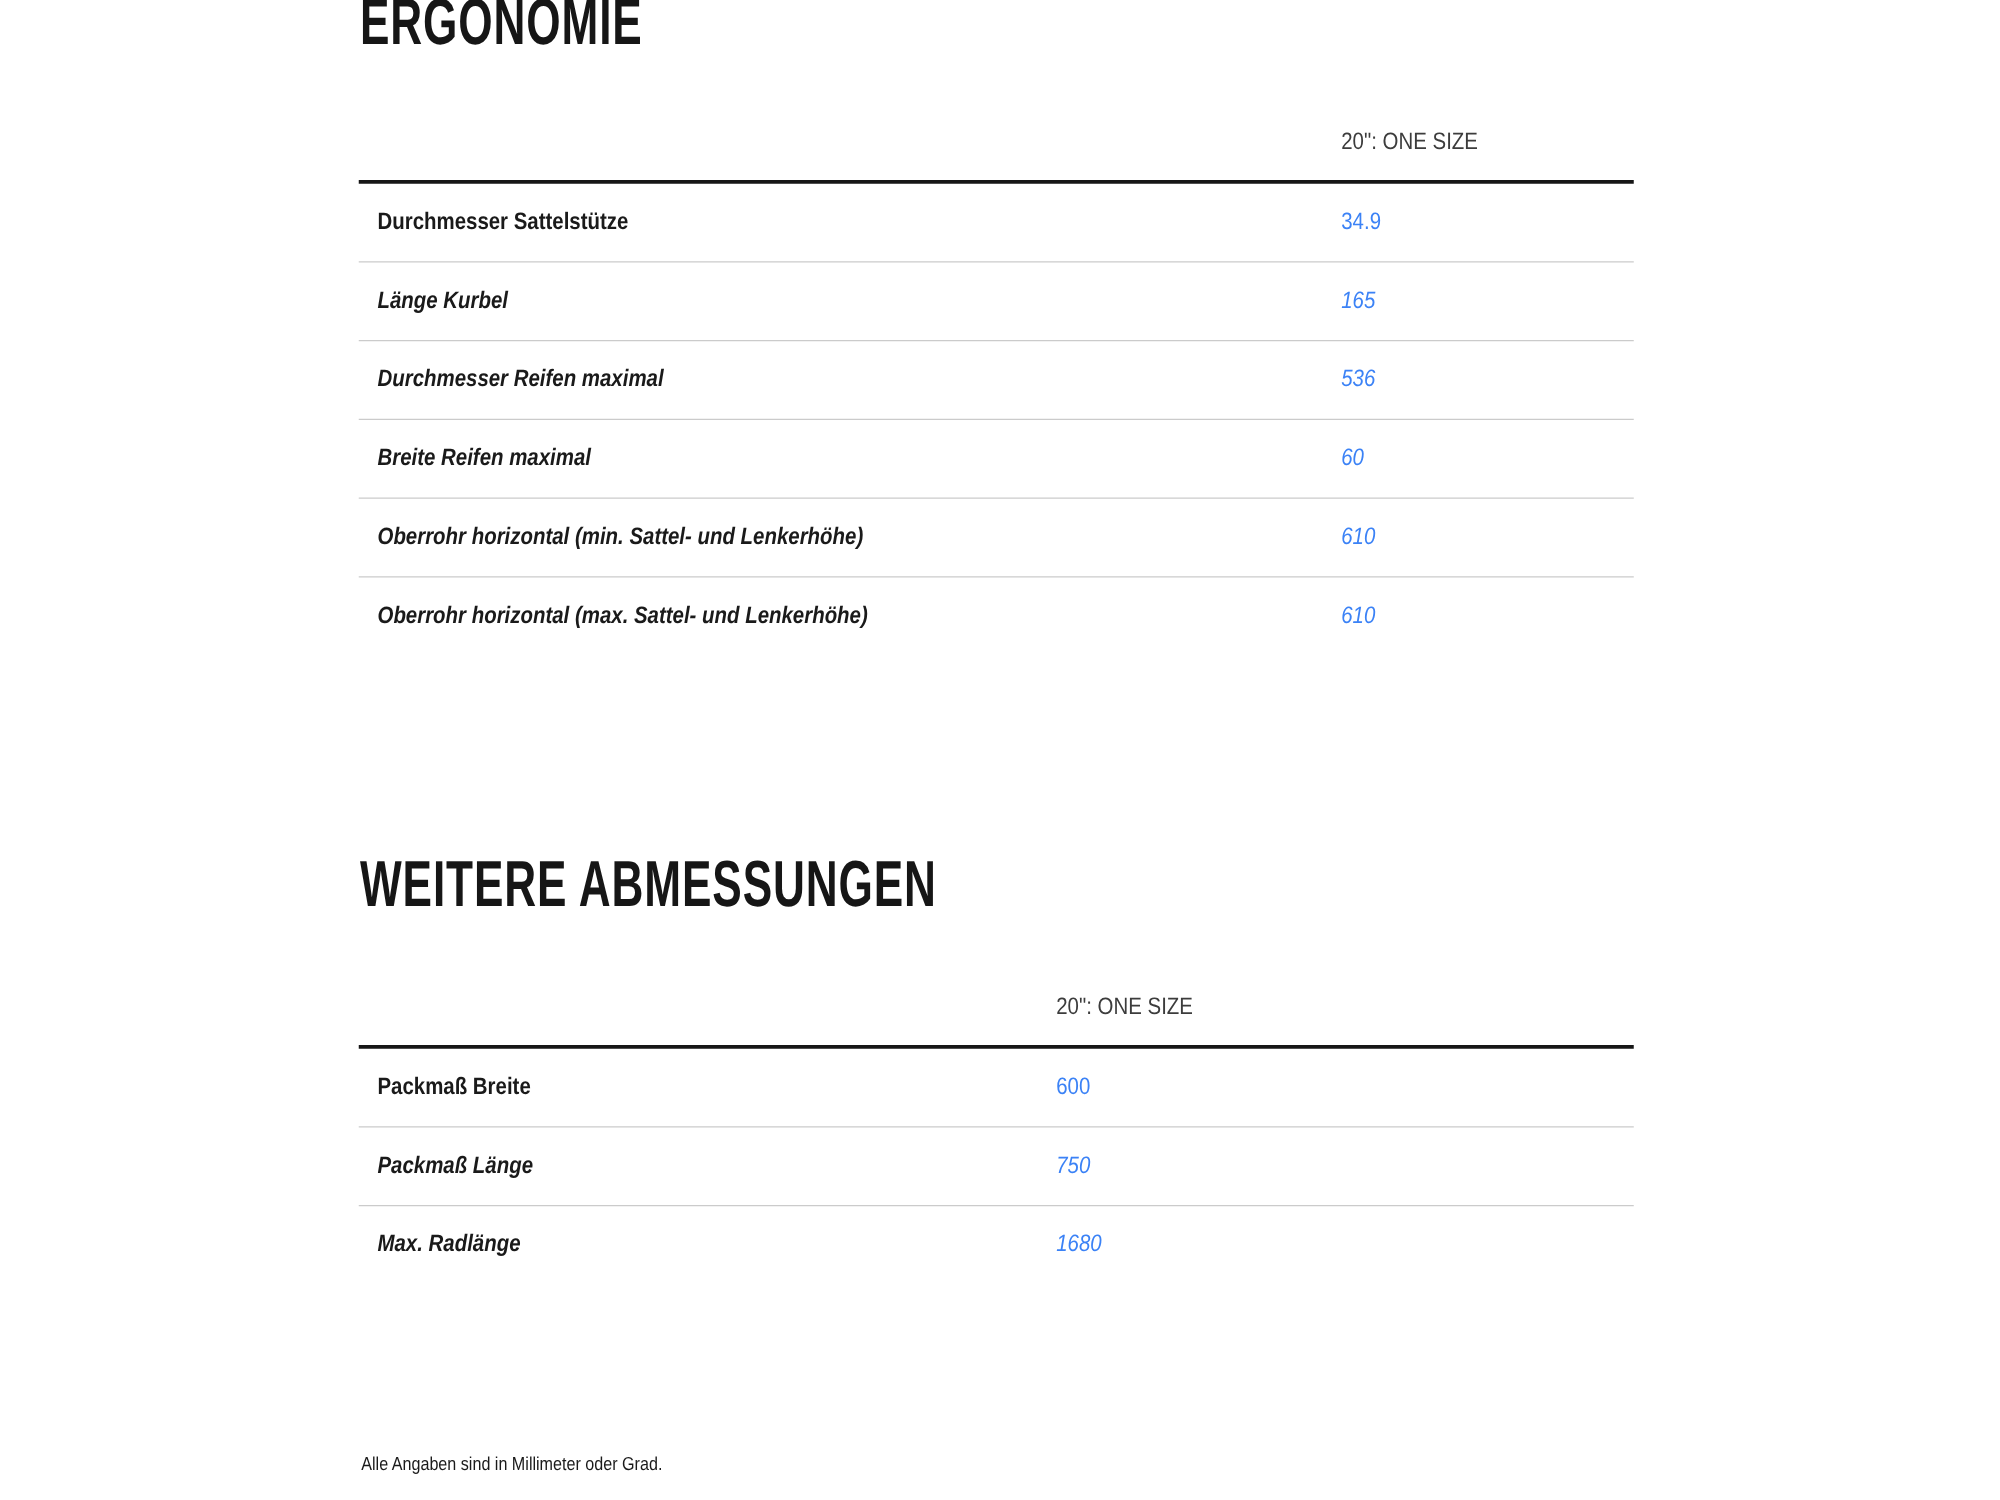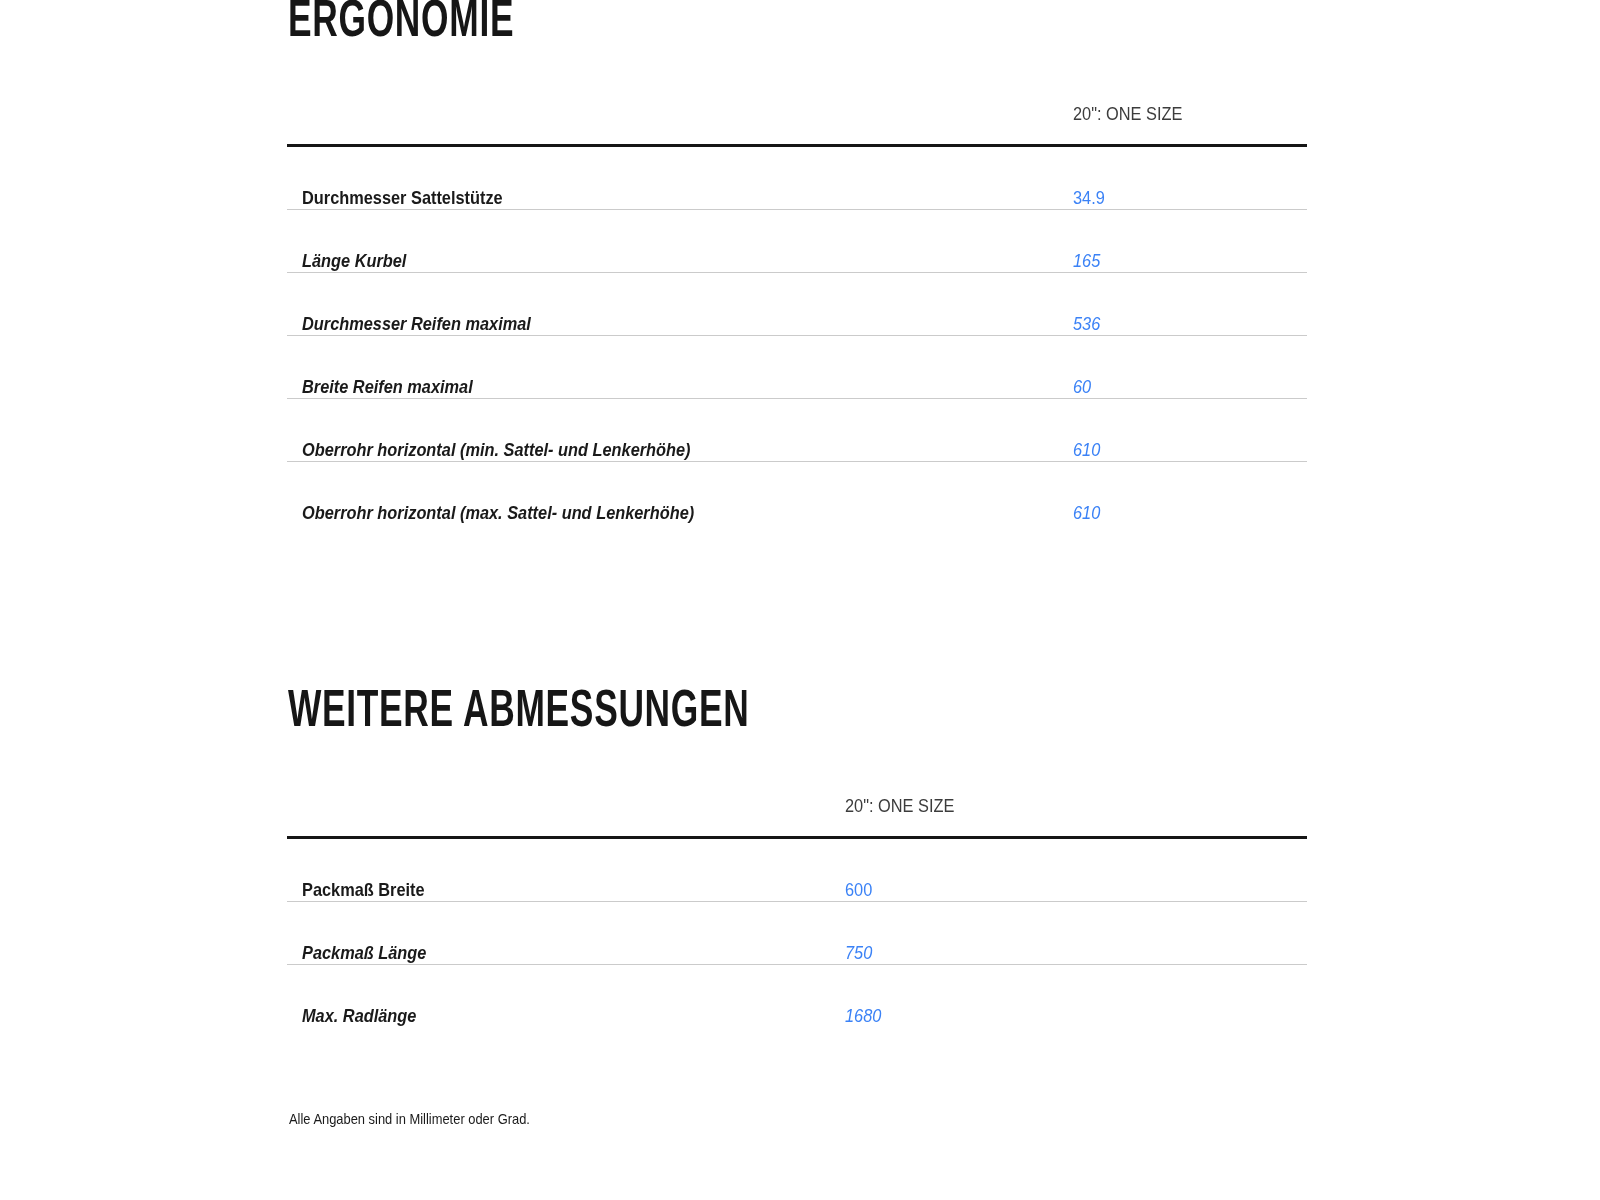--- a/index.html
+++ b/index.html
@@ -46,21 +46,21 @@
 
   .t-header {
     height: 60px;
     display: flex;
     align-items: center;
     border-bottom: 3px solid #161616;
   }
   .t-row {
     height: 62px;
     display: flex;
-    align-items: flex-end;
+    align-items: center;
   }
   .t-row + .t-row { border-top: 1px solid #cbcbcb; font-style: italic; }
 
   .label-cell {
     flex: 0 0 auto;
     padding-left: 15px;
     font-weight: 700;
     color: #1a1a1a;
   }
   #ergonomie-table   .label-cell { width: 771px; }  
@@ -77,21 +77,21 @@
   .ctext {
     display: inline-block;
     transform: scaleX(0.86);
     transform-origin: left center;
     white-space: nowrap;
   }
 
   .footnote {
     position: absolute;
     left: 289px;
-    top: 1111px;
+    top: 1164px;
     font-size: 15px;
     line-height: 1.1;
     color: #1a1a1a;
   }
 </style>
 </head>
 <body>
 
 <h2 class="section-title" id="ergonomie-title">ERGONOMIE</h2>
 

